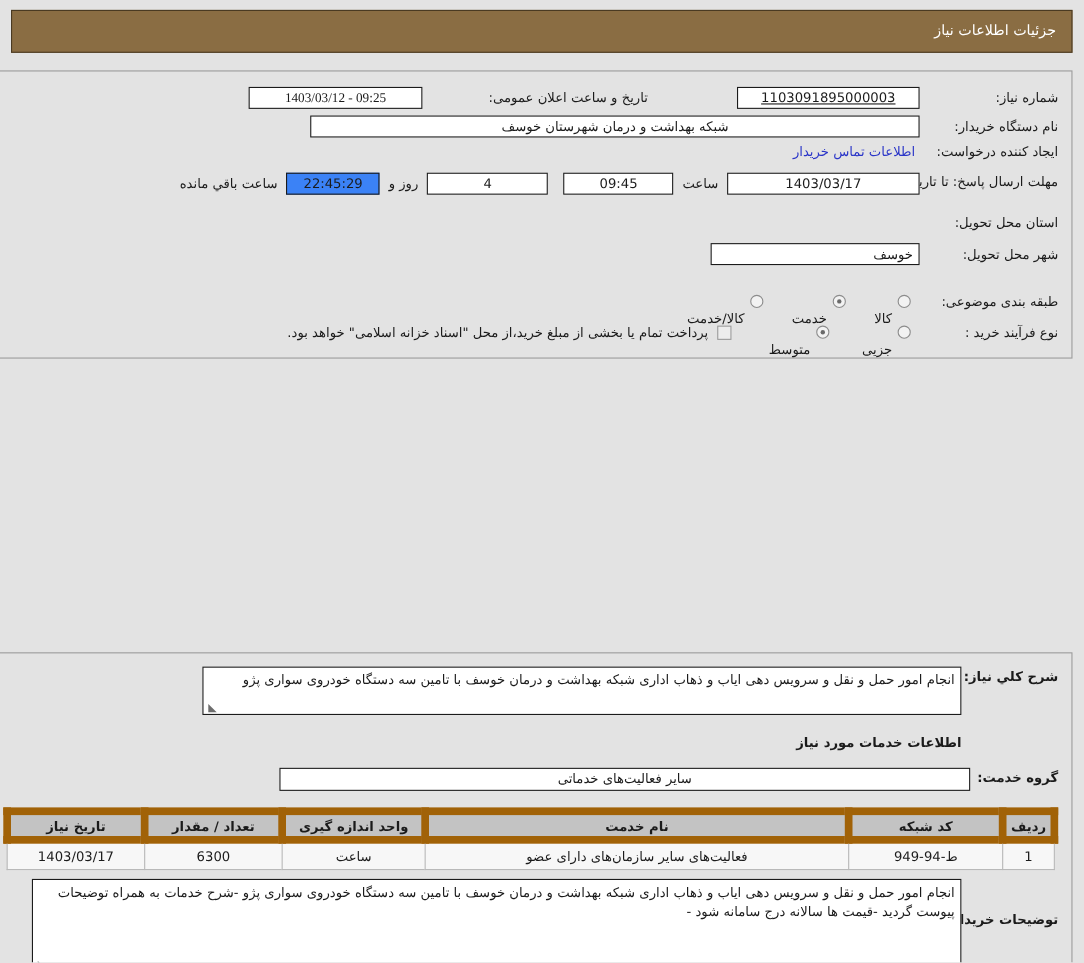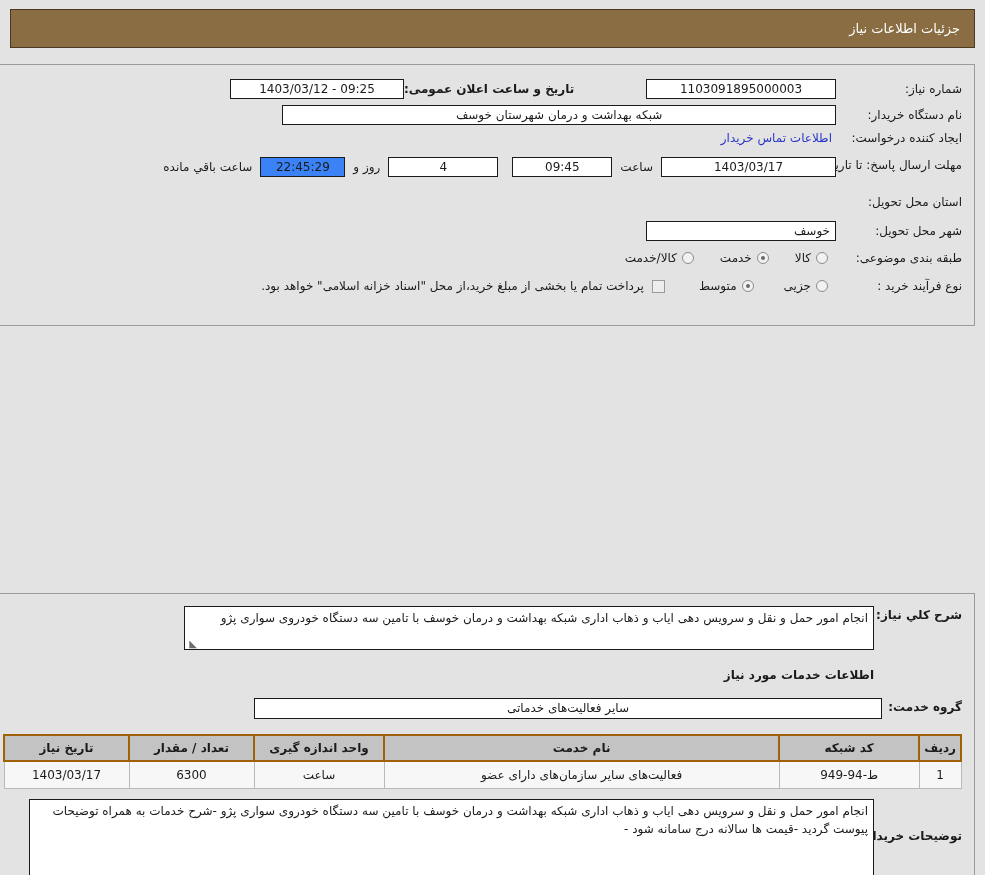--- a/index.html
+++ b/index.html
@@ -93,21 +93,21 @@
   }
   .radio.on::after {
     content: "";
     position: absolute;
     top: 3px; left: 3px;
     width: 4px; height: 4px;
     border-radius: 50%;
     background: #6a6a6a;
   }
   .radio-group { display: flex; align-items: center; gap: 5px; }
-  .radio-group .rl { font-size: 12px; }
+  .radio-group .rl { font-size: 12px; margin-top: 32px; }
 
   .chk {
     display: inline-block;
     width: 13px; height: 13px;
     border: 1px solid #9a9a9a;
     background: #ededed;
     vertical-align: middle;
     position: relative;
   }
 
@@ -134,21 +134,21 @@
 
   
   table.grid {
     border-collapse: collapse;
     width: 100%;
     font-size: 12px;
     direction: rtl;
   }
   table.grid th {
     background: #c3c3c3;
-    border: 2px solid #a16207;
+    border: 7px solid #a16207;
     font-weight: bold;
     color: #1b1b1b;
     height: 26px;
     padding: 2px 4px;
     text-align: center;
   }
   table.grid td {
     background: #f7f7f7;
     border: 1px solid #b9b9b9;
     height: 27px;
@@ -216,25 +216,25 @@
   </div>
 
   <div class="titlebar">
     <span class="ttext">جزئیات اطلاعات نیاز</span>
   </div>
 
   <div class="panel z1" id="panel-top">
 
     <div class="row" style="top:14px; right:12px; width:360px;">
       <span class="lbl" style="width:120px;">شماره نیاز:</span>
-      <span class="fld" style="width:190px; margin-right:6px;">1103091895000003</span>
+      <span class="fld" style="width:166px; margin-right:6px;text-decoration:underline;">1103091895000003</span>
     </div>
     <div class="row" style="top:14px; right:385px; width:560px;">
-      <span class="lbl" style="width:185px; text-align:left;font-weight:bold;">تاریخ و ساعت اعلان عمومی:</span>
-      <span class="fld" style="width:174px; margin-right:0;">09:25 - 1403/03/12</span>
+      <span class="lbl" style="width:185px; text-align:right;">تاریخ و ساعت اعلان عمومی:</span>
+      <span class="fld" style="width:158px; margin-right:20px;font-family:Liberation Serif, serif;">09:25 - 1403/03/12</span>
     </div>
 
     <div class="row" style="top:40px; right:12px; width:680px;">
       <span class="lbl" style="width:120px;">نام دستگاه خریدار:</span>
       <span class="fld rt" style="width:555px; margin-right:6px; text-align:center;">شبکه بهداشت و درمان شهرستان خوسف</span>
     </div>
 
     <div class="row" style="top:66px; right:12px; width:700px;">
       <span class="lbl" style="width:120px;">ایجاد کننده درخواست:</span>
       <span class="link" style="margin-right:10px;">اطلاعات تماس خریدار</span>

